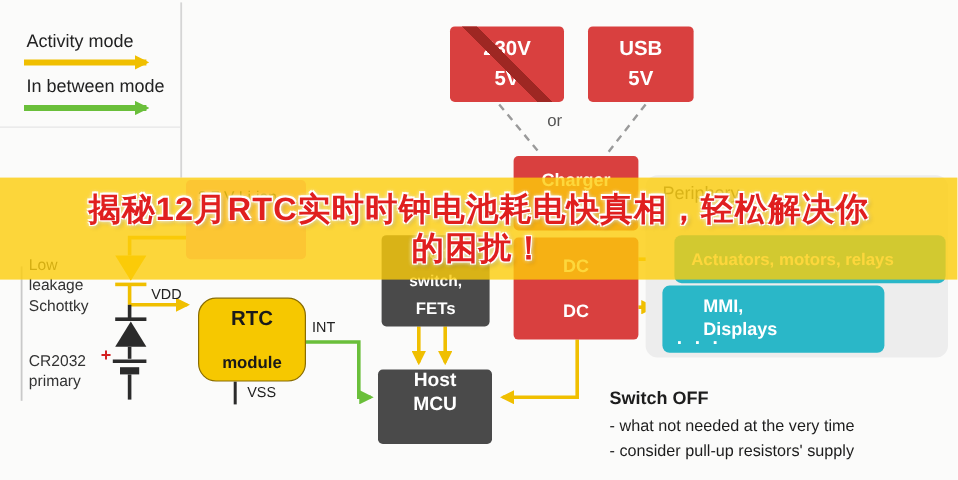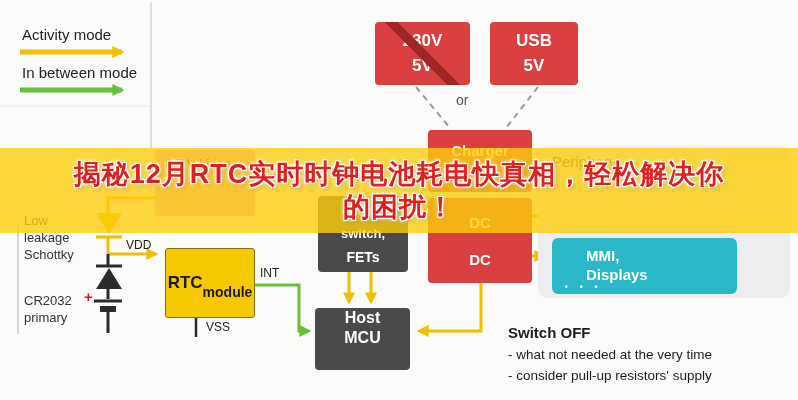--- a/index.html
+++ b/index.html
@@ -15,22 +15,22 @@
     background:linear-gradient(45deg,transparent 46%,#9e2723 46%,#9e2723 54%,transparent 54%)}
   .dark{background:#4a4a4a}
   .yellowbox{background:#f9a8d4;color:#2b2b2b}
   .teal{background:#2ab7c8;border-radius:6px;text-align:left}
   .panel{position:absolute;background:#ededed;border-radius:10px;z-index:1}
   .label{position:absolute;color:#222;z-index:3}
   .small{font-size:12px}
   .charger-t{font-size:15px;padding-top:12px}
   .dc{display:flex;flex-direction:column;align-items:center;justify-content:center;gap:20px;font-size:15px}
   .liion{font-size:13px;font-weight:normal;text-align:left;padding:6px 0 0 10px}
-  .rtc{background:#f6c800;border:1px solid #8a6d00;color:#1a1a1a;display:flex;flex-direction:row;
-       align-items:center;justify-content:center;border-radius:3px}
+  .rtc{background:#f6c800;border:1px solid #8a6d00;color:#1a1a1a;display:flex;flex-direction:column;
+       align-items:center;justify-content:center;border-radius:15px}
   .rtc .t1{font-size:17px;font-weight:bold}
   .rtc .t2{font-size:14px;font-weight:bold;margin-top:18px}
   .fets{display:flex;flex-direction:column;align-items:center;justify-content:space-between;
         padding:7px 4px;font-size:13px}
   .fets .t3{font-size:14px}
   .mcu{display:flex;flex-direction:column;align-items:center;font-size:16px;line-height:20px}
   .periphery-label{font-size:15px;color:#4e4e4e;font-weight:normal}
   .teal-a{display:flex;align-items:center;padding-left:14px;font-size:14px;color:#fff;font-weight:bold}
   .teal-b{padding:8px 0 0 34px;font-size:15px;line-height:19px;color:#fff;font-weight:bold}
   .dots{color:#fff;font-weight:bold;font-size:16px;letter-spacing:3px;z-index:3}
@@ -153,20 +153,23 @@
     <div class="t3">FETs</div>
   </div>
 
   <div class="box dark mcu" style="left:315px;top:308px;width:95px;height:62px">
     <div>Host</div>
     <div>MCU</div>
   </div>
 
   <div class="panel" style="left:538px;top:146px;width:252px;height:152px"></div>
   <div class="label periphery-label" style="left:552px;top:153px">Periphery</div>
+  <div class="box teal teal-a" style="left:562px;top:196px;width:226px;height:40px">
+    <div>Actuators, motors, relays</div>
+  </div>
   <div class="box teal teal-b" style="left:552px;top:238px;width:185px;height:56px">
     <div>MMI,</div>
     <div>Displays</div>
   </div>
   <div class="label dots" style="left:564px;top:274px">. . .</div>
 
   <div class="label" style="left:508px;top:324px;width:285px">
     <div class="notes-title">Switch OFF</div>
     <div class="notes-item">- what not needed at the very time</div>
     <div class="notes-item">- consider pull-up resistors' supply</div>

